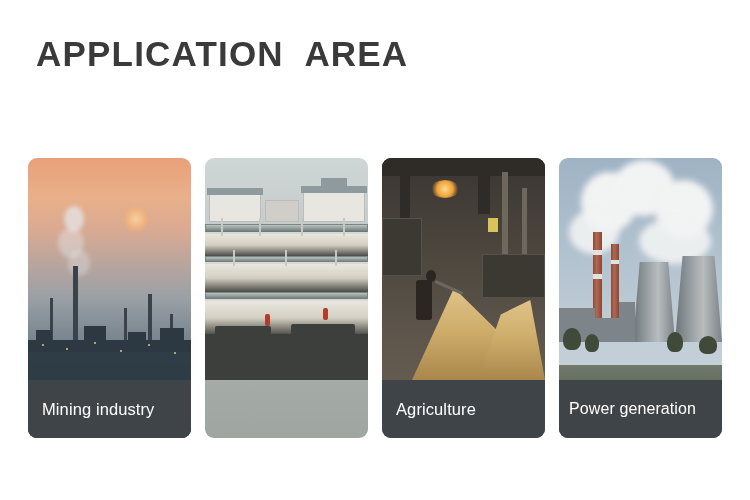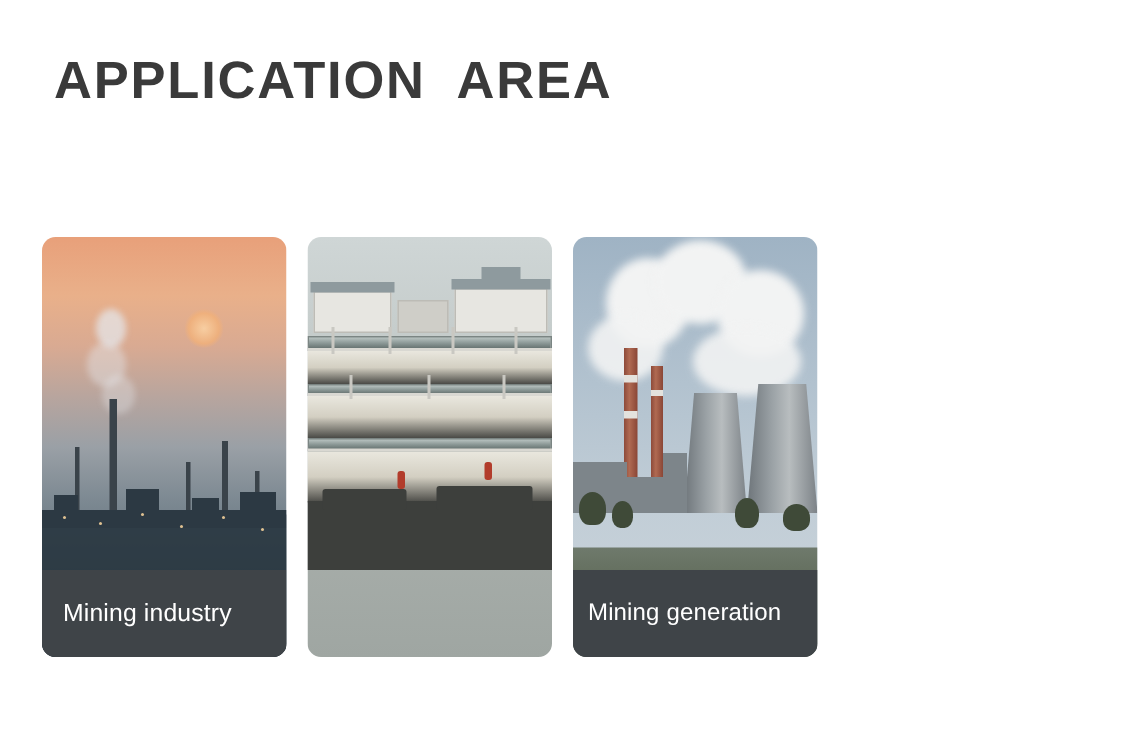--- a/index.html
+++ b/index.html
@@ -262,20 +262,40 @@
         <div class="post2" style="left:130px;top:92px;height:16px;"></div>
 
         <div class="dark2" style="left:0px;top:176px;width:163px;height:46px;border-radius:0;"></div>
         <div class="dark2" style="left:10px;top:168px;width:56px;height:14px;"></div>
         <div class="dark2" style="left:86px;top:166px;width:64px;height:16px;"></div>
         <div class="person2" style="left:60px;top:156px;width:5px;height:12px;"></div>
         <div class="person2" style="left:118px;top:150px;width:5px;height:12px;"></div>
       </div>
     </div>
 
+    <div class="card">
+      <div class="card-img">
+        <div class="bg3"></div>
+        <div class="pipe3" style="left:0px;top:0px;width:163px;height:18px;"></div>
+        <div class="pipe3" style="left:18px;top:0px;width:10px;height:74px;"></div>
+        <div class="pipe3" style="left:96px;top:0px;width:12px;height:56px;"></div>
+        <div class="pipe3 light" style="left:120px;top:14px;width:6px;height:96px;"></div>
+        <div class="pipe3 light" style="left:140px;top:30px;width:5px;height:80px;"></div>
+        <div class="glow3" style="left:48px;top:22px;width:30px;height:18px;"></div>
+        <div class="machine3" style="left:0px;top:60px;width:40px;height:58px;"></div>
+        <div class="machine3" style="left:100px;top:96px;width:63px;height:44px;"></div>
+        <div class="yellow3" style="left:106px;top:60px;width:10px;height:14px;"></div>
+        <div class="pile3 a" style="left:30px;top:130px;width:100px;height:92px;"></div>
+        <div class="pile3 b" style="left:96px;top:142px;width:67px;height:80px;"></div>
+        <div class="worker3" style="left:34px;top:122px;width:16px;height:40px;"></div>
+        <div class="worker3" style="left:44px;top:112px;width:10px;height:12px;border-radius:50%;"></div>
+        <div class="pipe3 light" style="left:52px;top:128px;width:30px;height:3px;transform:rotate(24deg);"></div>
+      </div>
+      <div class="card-label">Agriculture</div>
+    </div>
 
     <div class="card">
       <div class="card-img">
         <div class="sky4"></div>
 
         <div class="plume4" style="left:22px;top:14px;width:56px;height:60px;"></div>
         <div class="plume4" style="left:54px;top:2px;width:62px;height:56px;"></div>
         <div class="plume4" style="left:96px;top:22px;width:58px;height:58px;"></div>
         <div class="plume4" style="left:10px;top:52px;width:50px;height:44px;opacity:.9;"></div>
         <div class="plume4" style="left:80px;top:60px;width:72px;height:46px;opacity:.9;"></div>
@@ -291,17 +311,17 @@
 
         <div class="bld4" style="left:0px;top:150px;width:36px;height:34px;"></div>
         <div class="bld4" style="left:36px;top:160px;width:40px;height:24px;"></div>
         <div class="bld4" style="left:60px;top:144px;width:16px;height:40px;"></div>
         <div class="ground4"></div>
         <div class="tree4" style="left:4px;top:170px;width:18px;height:22px;"></div>
         <div class="tree4" style="left:26px;top:176px;width:14px;height:18px;"></div>
         <div class="tree4" style="left:108px;top:174px;width:16px;height:20px;"></div>
         <div class="tree4" style="left:140px;top:178px;width:18px;height:18px;"></div>
       </div>
-      <div class="card-label wide">Mining generation</div>
+      <div class="card-label wide">Power generation</div>
     </div>
 
   </div>
 </div>
 
 </body></html>

